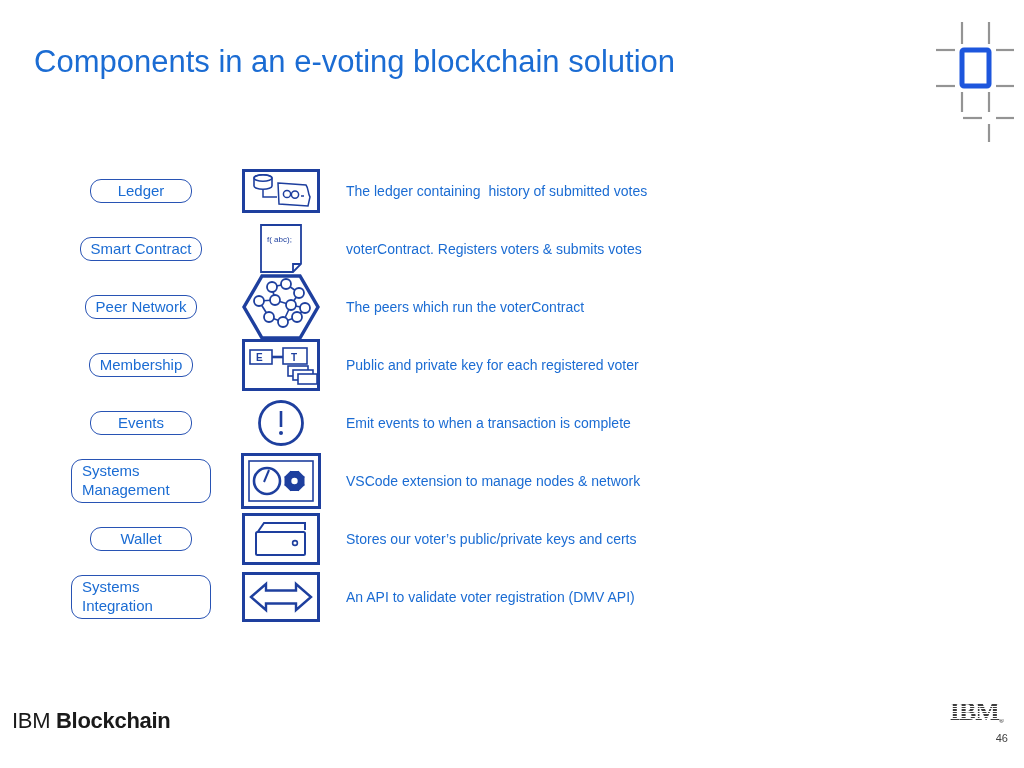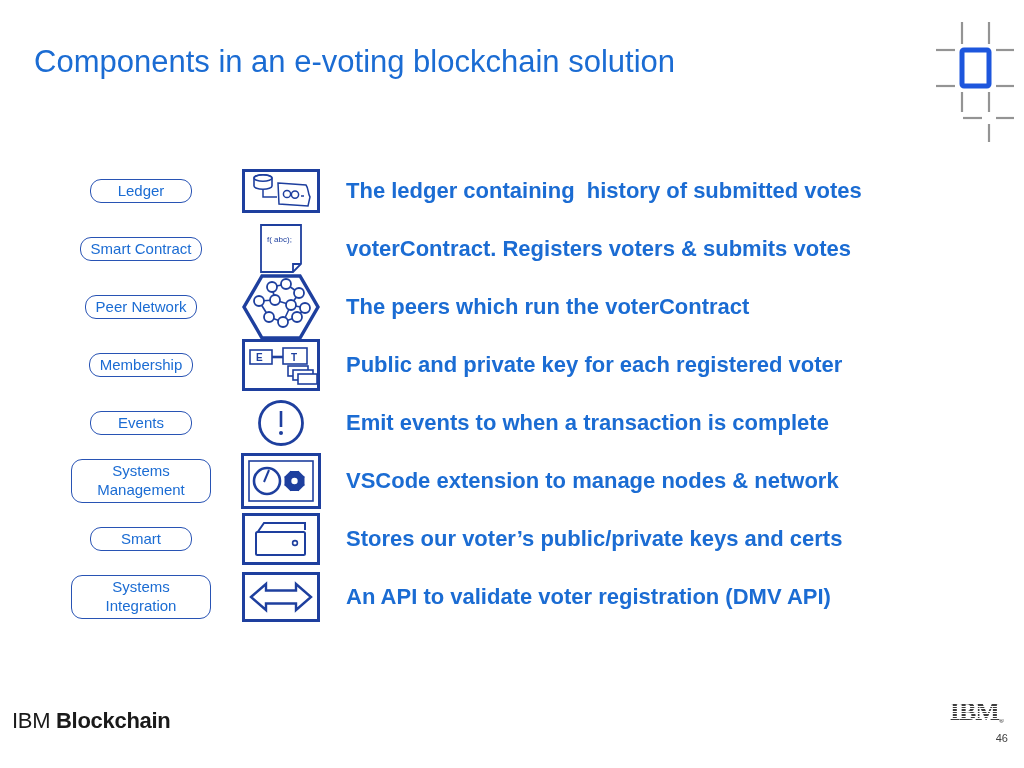--- a/index.html
+++ b/index.html
@@ -15,26 +15,26 @@
   .rows{
     position:absolute;left:62px;top:162px;right:8px;
     display:grid;grid-template-columns:158px 122px auto;grid-auto-rows:58px;
     align-items:center;
   }
   .labelcell{display:flex;justify-content:center;align-items:center;}
   .labelbox{
     display:inline-flex;justify-content:center;align-items:center;
     border:1.5px solid #2853b4;border-radius:11px;
     padding:2px 10px;max-width:118px;min-width:80px;
-    color:#1b6cd3;font-size:15px;line-height:1.25;text-align:center;
+    color:#1b6cd3;font-size:15px;line-height:1.25;
     background:#fff;
   }
   .iconcell{display:flex;justify-content:center;align-items:center;}
   .desc{
-    color:#1b6cd3;font-size:22px;white-space:pre-wrap;padding-left:4px;line-height:1.2;font-weight:bold;
+    color:#1b6cd3;font-size:14px;white-space:pre-wrap;padding-left:4px;line-height:1.2;
   }
   svg text{font-family:"Liberation Sans", sans-serif;fill:#1e3f9e;}
   .nv{stroke:#1e3f9e;fill:none;}
   .nvf{fill:#1e3f9e;stroke:none;}
   .wh{fill:#ffffff;}
   .footer-left{
     position:absolute;left:12px;top:708px;color:#1a1a1a;font-size:22px;letter-spacing:-0.3px;text-align:right;
   }
   .footer-left .ibm-word{font-weight:400;}
   .footer-left .product-word{font-weight:700;}
@@ -200,21 +200,21 @@
           <rect class="nvf" x="49" y="18" width="9" height="20" transform="rotate(45 53.5 28)"></rect>
           <rect class="nvf" x="43.5" y="23.5" width="20" height="9" transform="rotate(45 53.5 28)"></rect>
           <circle class="wh" cx="53.5" cy="28" r="3.2"></circle>
         </g>
       </svg>
     </div>
     <div class="desc">VSCode extension to manage nodes &amp; network</div>
 
     <div class="labelcell">
       <div class="labelbox">
-        <span>Smart</span>
+        <span>Wallet</span>
       </div>
     </div>
     <div class="iconcell">
       <svg width="78" height="52" viewBox="0 0 78 52">
         <rect class="nv" x="1.5" y="1.5" width="75" height="49" stroke-width="3"></rect>
         <path class="nv wh" d="M15,20 L22,10 L63,10 L63,17" stroke-width="2"></path>
         <rect class="nv wh" x="14" y="19" width="49" height="23" rx="1.5" stroke-width="2"></rect>
         <circle class="nv" cx="53" cy="30" r="2.4" stroke-width="1.6"></circle>
       </svg>
     </div>

